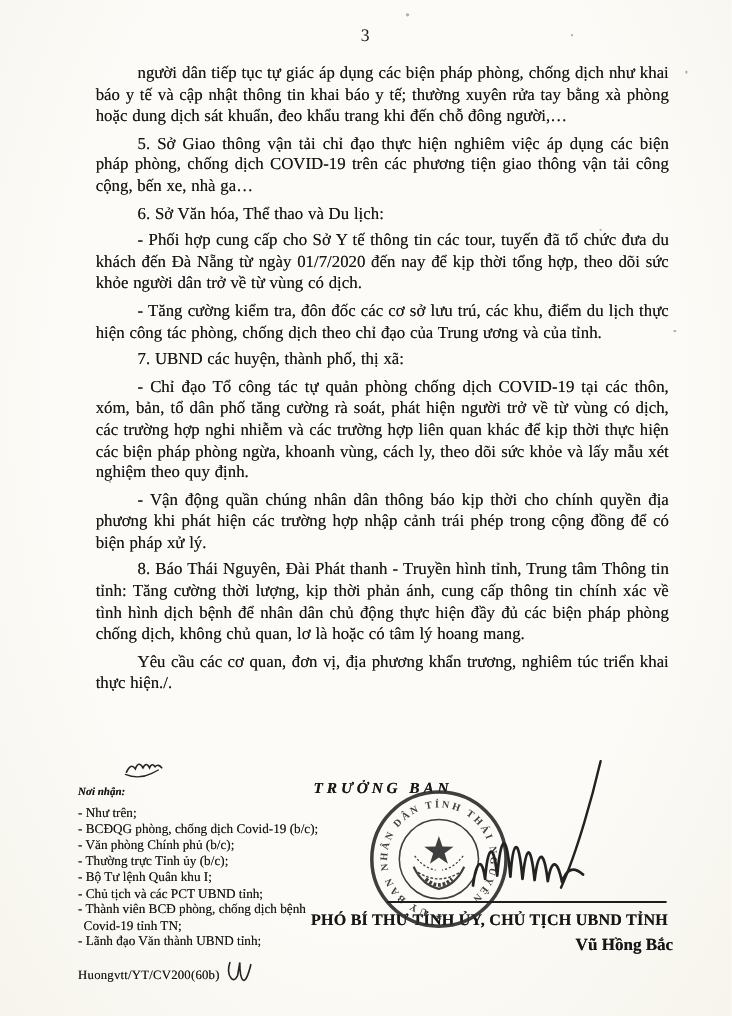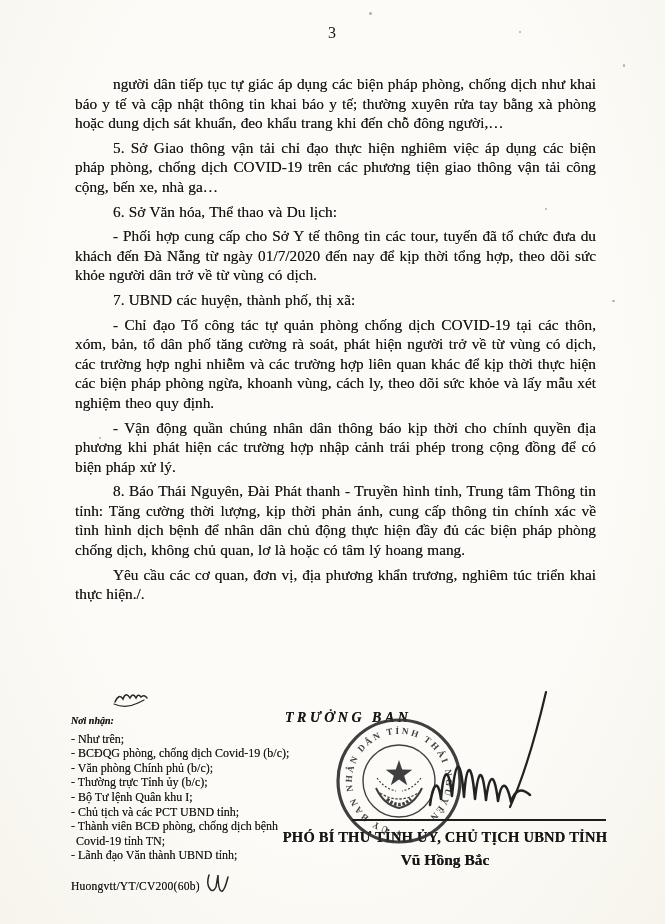--- a/index.html
+++ b/index.html
@@ -8,21 +8,21 @@
     background:#fbfaf5;
     font-family:"Liberation Serif","DejaVu Serif",serif;
     color:#161616;
   }
   .page{position:absolute;inset:0;
     background:radial-gradient(ellipse at 50% 40%, #fcfbf7 60%, #f6f4ec 100%);}
   .page-number{
     position:absolute;top:24px;left:0;width:665px;text-align:center;
     font-size:16px;letter-spacing:1px;
   }
-  .content{position:absolute;left:75px;top:57px;width:521px;margin-top:17px;}
+  .content{position:absolute;left:87px;top:57px;width:521px;}
   .para{
     margin:0 0 5px 0;text-align:justify;text-indent:38px;
     font-size:15.3px;line-height:19.6px;
     text-shadow:0 0 .45px rgba(25,25,25,.7);
     word-spacing:.5px;
   }
   
   .recipients{
     position:absolute;left:71px;top:714px;width:234px;
     font-size:12px;line-height:14.6px;
@@ -38,21 +38,21 @@
     font-weight:bold;font-size:14px;letter-spacing:3.5px;white-space:nowrap;
     text-shadow:0 0 .4px rgba(25,25,25,.7);
     font-style:italic;
   }
   .role-bottom{
     position:absolute;left:278px;top:829px;width:334px;text-align:center;
     font-weight:bold;font-size:14.6px;white-space:nowrap;letter-spacing:.2px;
     text-shadow:0 0 .45px rgba(25,25,25,.75);
   }
   .signer-name{
-    position:absolute;left:278px;top:851px;width:334px;text-align:center;
+    position:absolute;left:278px;top:851px;width:334px;text-align:right;
     font-weight:bold;font-size:15.5px;
     text-shadow:0 0 .45px rgba(25,25,25,.75);
   }
   .seal-sig{position:absolute;left:330px;top:688px;width:320px;height:205px;}
   .mark1{position:absolute;left:112px;top:687px;width:38px;height:21px;}
   .mark2{position:absolute;left:202px;top:871px;width:30px;height:27px;}
   .speck{position:absolute;background:#4e4e4e;border-radius:50%;opacity:.45;}
   .s1{left:369px;top:12px;width:3px;height:3px;}
   .s2{left:519px;top:31px;width:2px;height:2px;}
   .s3{left:623px;top:64px;width:2px;height:3px;}
@@ -65,20 +65,21 @@
 
 <div class="page">
 
   <div class="page-number">3</div>
 
   <div class="content">
     <p class="para">người dân tiếp tục tự giác áp dụng các biện pháp phòng, chống dịch như khai báo y tế và cập nhật thông tin khai báo y tế; thường xuyên rửa tay bằng xà phòng hoặc dung dịch sát khuẩn, đeo khẩu trang khi đến chỗ đông người,…</p>
     <p class="para">5. Sở Giao thông vận tải chỉ đạo thực hiện nghiêm việc áp dụng các biện pháp phòng, chống dịch COVID-19 trên các phương tiện giao thông vận tải công cộng, bến xe, nhà ga…</p>
     <p class="para">6. Sở Văn hóa, Thể thao và Du lịch:</p>
     <p class="para">- Phối hợp cung cấp cho Sở Y tế thông tin các tour, tuyến đã tổ chức đưa du khách đến Đà Nẵng từ ngày 01/7/2020 đến nay để kịp thời tổng hợp, theo dõi sức khỏe người dân trở về từ vùng có dịch.</p>
+    <p class="para">- Tăng cường kiểm tra, đôn đốc các cơ sở lưu trú, các khu, điểm du lịch thực hiện công tác phòng, chống dịch theo chỉ đạo của Trung ương và của tỉnh.</p>
     <p class="para">7. UBND các huyện, thành phố, thị xã:</p>
     <p class="para">- Chỉ đạo Tổ công tác tự quản phòng chống dịch COVID-19 tại các thôn, xóm, bản, tổ dân phố tăng cường rà soát, phát hiện người trở về từ vùng có dịch, các trường hợp nghi nhiễm và các trường hợp liên quan khác để kịp thời thực hiện các biện pháp phòng ngừa, khoanh vùng, cách ly, theo dõi sức khỏe và lấy mẫu xét nghiệm theo quy định.</p>
     <p class="para">- Vận động quần chúng nhân dân thông báo kịp thời cho chính quyền địa phương khi phát hiện các trường hợp nhập cảnh trái phép trong cộng đồng để có biện pháp xử lý.</p>
     <p class="para">8. Báo Thái Nguyên, Đài Phát thanh - Truyền hình tỉnh, Trung tâm Thông tin tỉnh: Tăng cường thời lượng, kịp thời phản ánh, cung cấp thông tin chính xác về tình hình dịch bệnh để nhân dân chủ động thực hiện đầy đủ các biện pháp phòng chống dịch, không chủ quan, lơ là hoặc có tâm lý hoang mang.</p>
     <p class="para">Yêu cầu các cơ quan, đơn vị, địa phương khẩn trương, nghiêm túc triển khai thực hiện./.</p>
   </div>
 
   <svg class="mark1" viewBox="0 0 38 21">
     <path d="M3,15 q4,-9 8,-3 q3,-8 7,-1 q3,-6 6,0 q2,-5 5,-1 q3,-3 6,1" fill="none" stroke="#262626" stroke-width="1.5" stroke-linecap="round"></path>
     <path d="M2,17 q12,5 24,-1 l6,-3" fill="none" stroke="#262626" stroke-width="1.2" stroke-linecap="round"></path>

